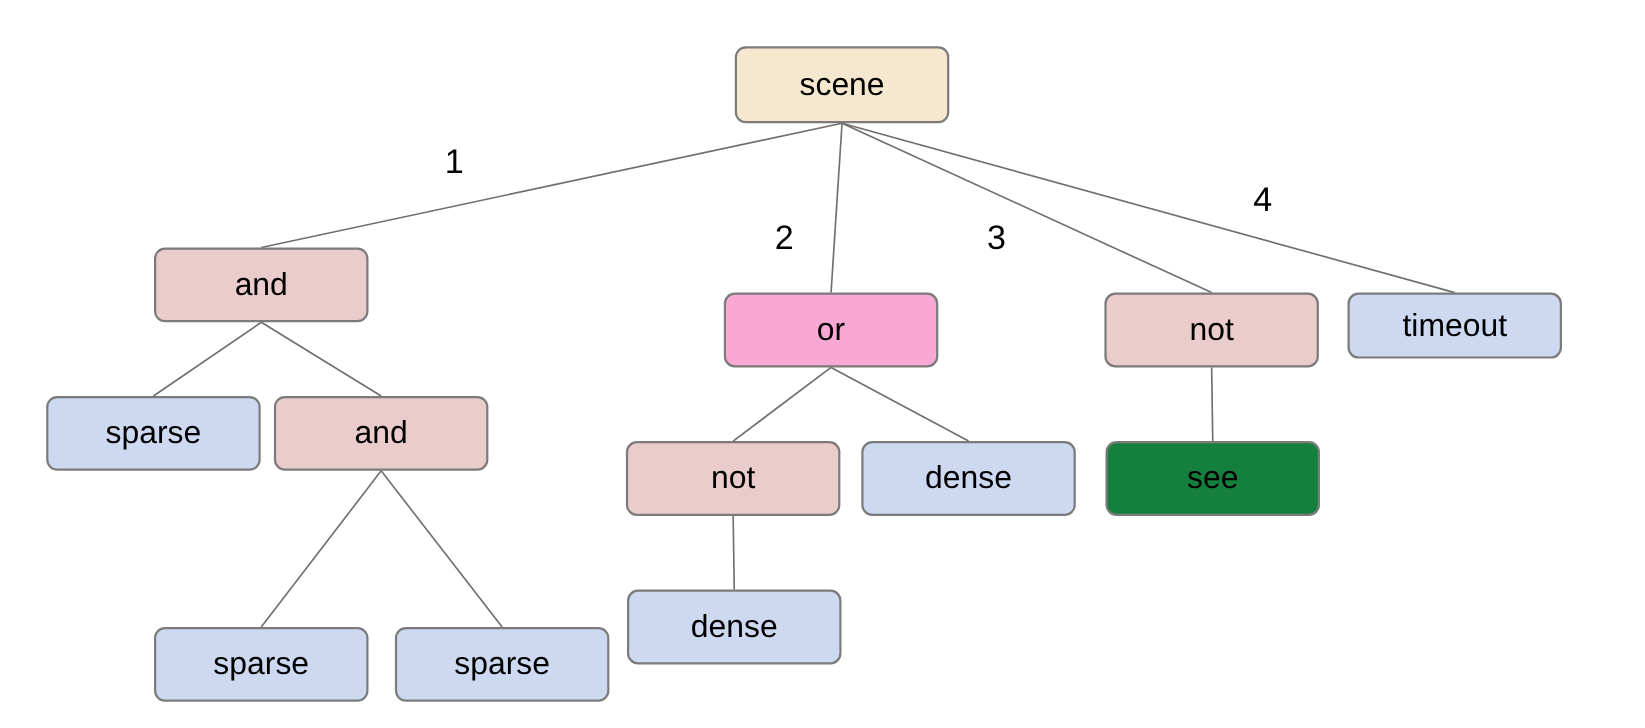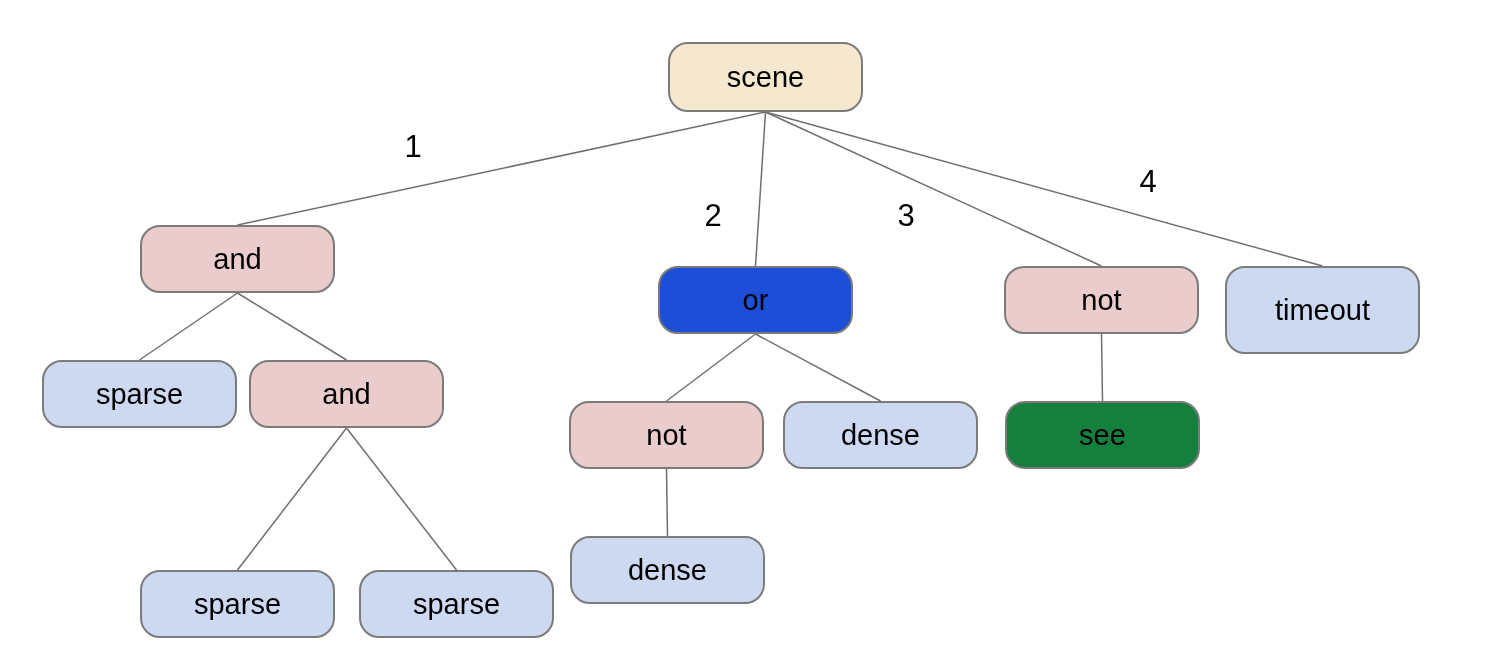--- a/index.html
+++ b/index.html
@@ -18,21 +18,21 @@
   #edge-layer {
     position: absolute;
     left: 0;
     top: 0;
     width: 1495px;
     height: 662px;
   }
   .node {
     position: absolute;
     box-sizing: border-box;
-    border-radius: 20px;
+    border-radius: 10px;
     display: flex;
     align-items: center;
     justify-content: center;
     font-size: 29px;
     line-height: 1;
     color: #000000;
     white-space: nowrap;
   }
   .edge-label {
     position: absolute;
@@ -58,23 +58,23 @@
       <line x1="755.5" y1="334" x2="880.5" y2="401" stroke="#6f6f6f" stroke-width="1.5"></line>
       <line x1="666.5" y1="469" x2="667.5" y2="536" stroke="#6f6f6f" stroke-width="1.5"></line>
       <line x1="1101.5" y1="334" x2="1102.5" y2="401" stroke="#6f6f6f" stroke-width="1.5"></line>
     </svg>
 <div class="edge-label" style="left: 413px; top: 147px;">1</div>
     <div class="edge-label" style="left: 713px; top: 216px;">2</div>
     <div class="edge-label" style="left: 906px; top: 216px;">3</div>
     <div class="edge-label" style="left: 1148px; top: 182px;">4</div>
     <div class="node root" style="left: 668px; top: 42px; width: 195px; height: 70px; background: rgb(246, 232, 207); border: 2px solid rgb(123, 123, 123);">scene</div>
     <div class="node operator" style="left: 140px; top: 225px; width: 195px; height: 68px; background: rgb(233, 204, 203); border: 2px solid rgb(123, 123, 123);">and</div>
-    <div class="node operator" style="left: 658px; top: 266px; width: 195px; height: 68px; background: #1d4ed8; border: 2px solid rgb(123, 123, 123);">or</div>
+    <div class="node operator" style="left: 658px; top: 266px; width: 195px; height: 68px; background: #f9a8d4; border: 2px solid rgb(123, 123, 123);">or</div>
     <div class="node operator" style="left: 1004px; top: 266px; width: 195px; height: 68px; background: rgb(233, 204, 203); border: 2px solid rgb(123, 123, 123);">not</div>
-    <div class="node leaf" style="left: 1225px; top: 266px; width: 195px; height: 88px; background: rgb(205, 217, 241); border: 2px solid rgb(123, 123, 123);">timeout</div>
+    <div class="node leaf" style="left: 1225px; top: 266px; width: 195px; height: 60px; background: rgb(205, 217, 241); border: 2px solid rgb(123, 123, 123);">timeout</div>
     <div class="node leaf" style="left: 42px; top: 360px; width: 195px; height: 68px; background: rgb(205, 217, 241); border: 2px solid rgb(123, 123, 123);">sparse</div>
     <div class="node operator" style="left: 249px; top: 360px; width: 195px; height: 68px; background: rgb(233, 204, 203); border: 2px solid rgb(123, 123, 123);">and</div>
     <div class="node operator" style="left: 569px; top: 401px; width: 195px; height: 68px; background: rgb(233, 204, 203); border: 2px solid rgb(123, 123, 123);">not</div>
     <div class="node leaf" style="left: 783px; top: 401px; width: 195px; height: 68px; background: rgb(205, 217, 241); border: 2px solid rgb(123, 123, 123);">dense</div>
     <div class="node leaf" style="left: 1005px; top: 401px; width: 195px; height: 68px; background: #15803d; border: 2px solid rgb(123, 123, 123);">see</div>
     <div class="node leaf" style="left: 570px; top: 536px; width: 195px; height: 68px; background: rgb(205, 217, 241); border: 2px solid rgb(123, 123, 123);">dense</div>
     <div class="node leaf" style="left: 140px; top: 570px; width: 195px; height: 68px; background: rgb(205, 217, 241); border: 2px solid rgb(123, 123, 123);">sparse</div>
     <div class="node leaf" style="left: 359px; top: 570px; width: 195px; height: 68px; background: rgb(205, 217, 241); border: 2px solid rgb(123, 123, 123);">sparse</div>
   </div>
 

